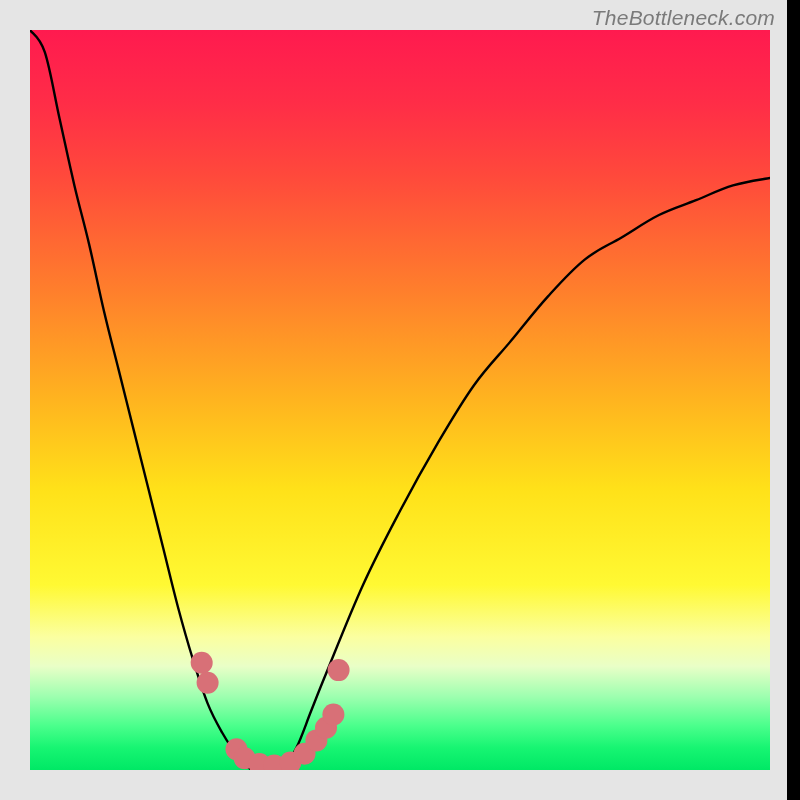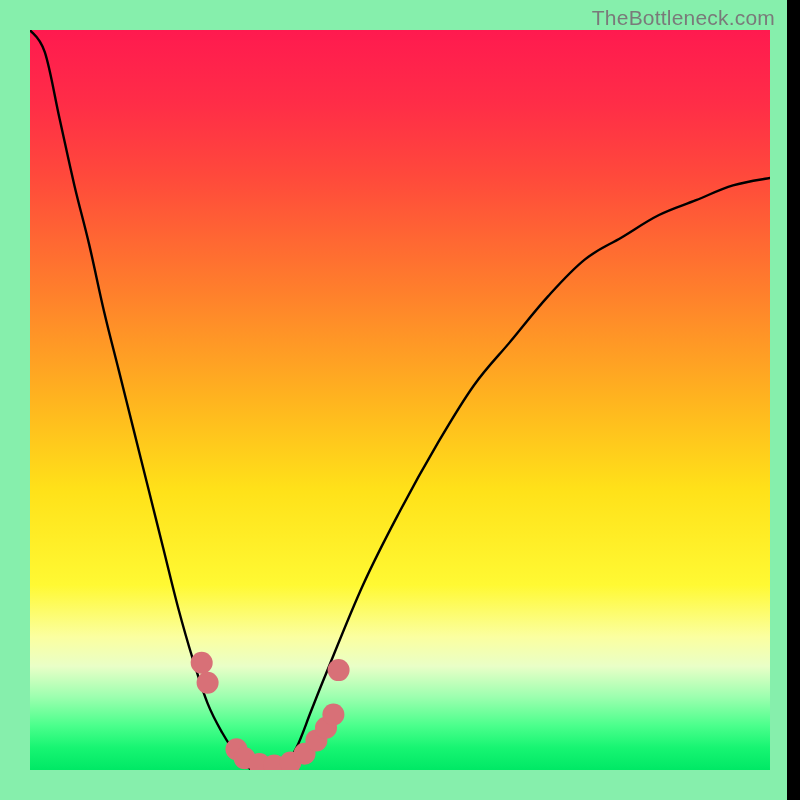--- a/index.html
+++ b/index.html
@@ -10,21 +10,22 @@
     background: #000;
     overflow: hidden;
     font-family: Arial, Helvetica, sans-serif;
   }
   .frame {
     position: absolute;
     top: 0;
     left: 0;
     width: 787px;
     height: 800px;
-    background: #86efac;
+    background: #e5e5e5;
+    font-style: italic;
   }
   .plot-area {
     position: absolute;
     top: 30px;
     left: 30px;
     width: 740px;
     height: 740px;
     overflow: hidden;
   }
   .gradient {

